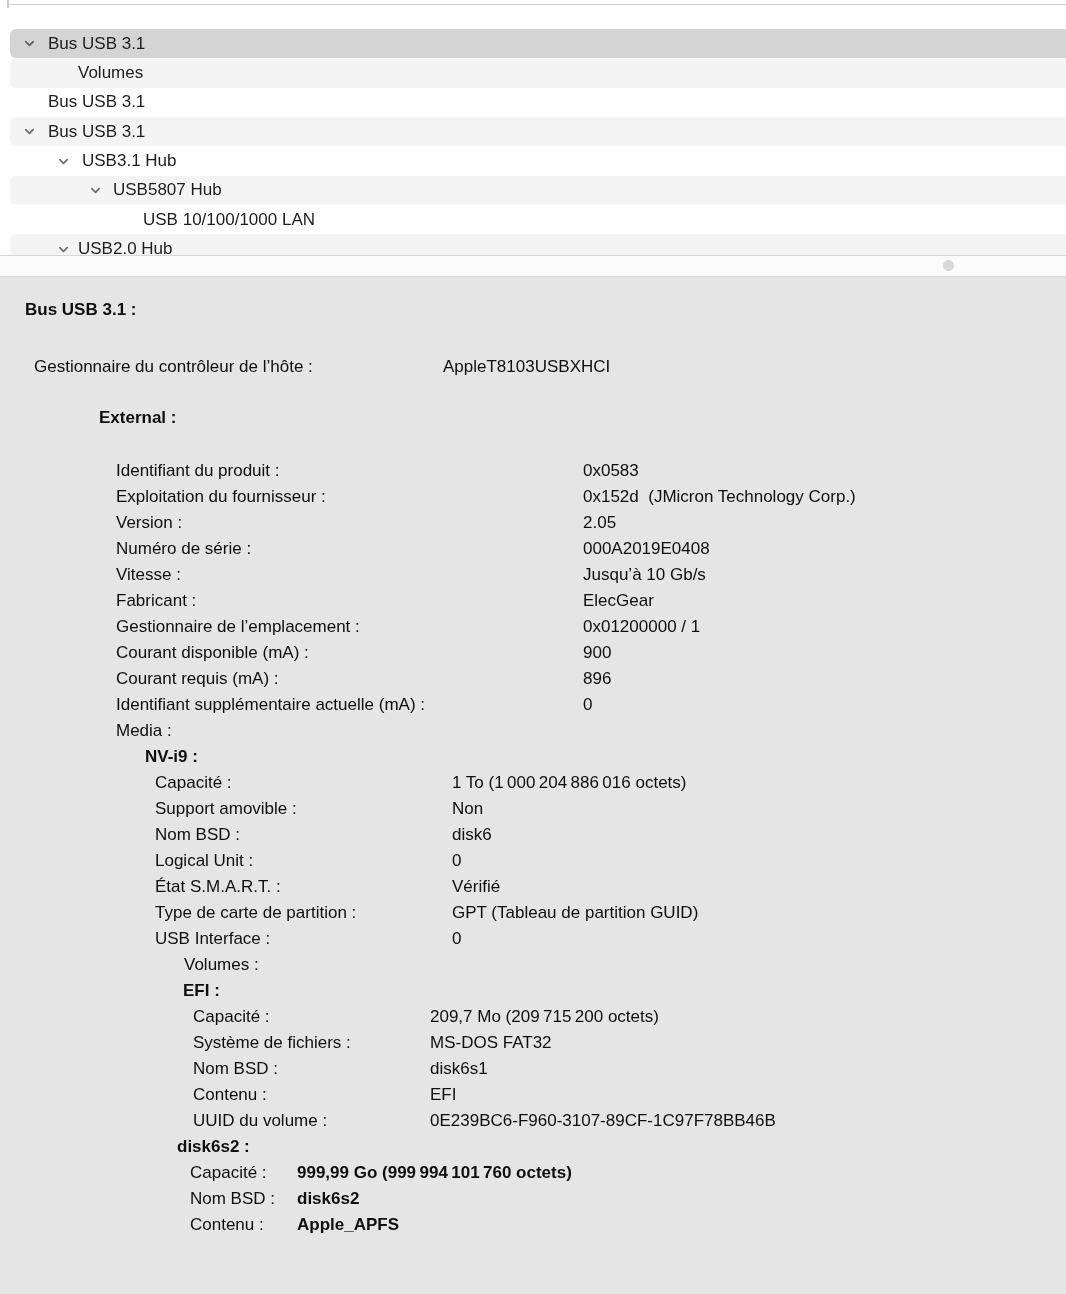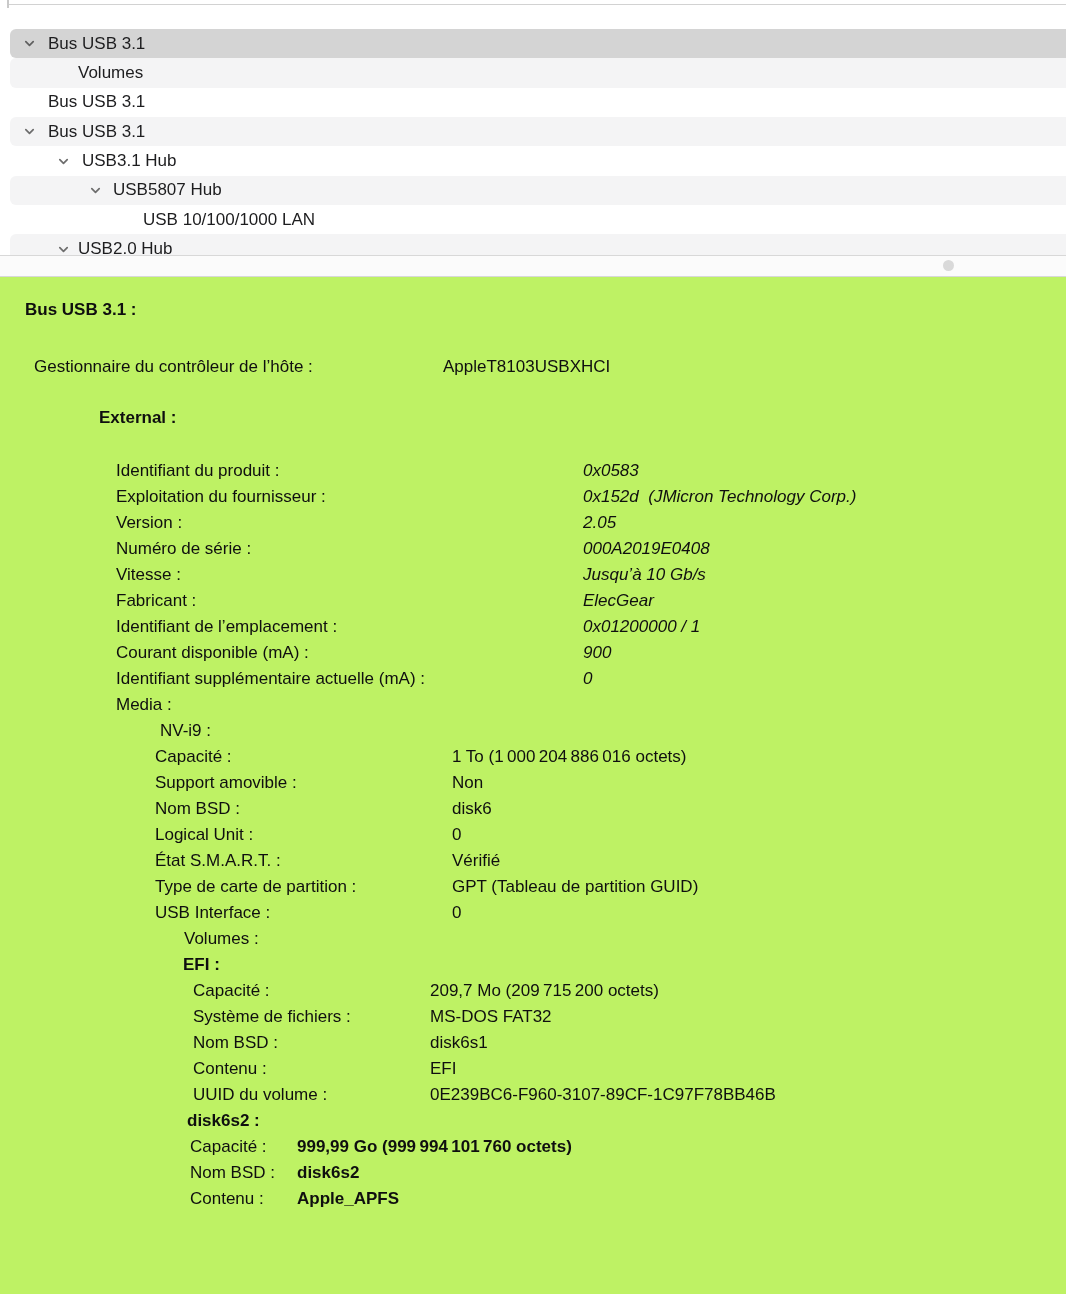--- a/index.html
+++ b/index.html
@@ -22,38 +22,38 @@
   .trow.selected .bg{background:#d4d4d4;}
   .trow.stripe  .bg{background:#f4f4f5;}
   .chev{position:absolute;top:50%;transform:translateY(-50%);width:14px;height:14px;display:inline-flex;align-items:center;justify-content:center;}
   .lab{position:absolute;top:50%;transform:translateY(-50%);font-size:17px;white-space:pre;color:#1d1d1f;}
 
   
   .hstrip{position:relative;height:20px;background:#fbfbfb;border-top:1px solid #d8d8d8;border-bottom:1px solid #d8d8d8;}
   .hdot{position:absolute;left:943px;top:4px;width:11px;height:11px;border-radius:50%;background:#d9d9d9;}
 
   
-  .details{position:relative;height:1017px;background:#bef264;font-size:17px;color:#0f0f0f;}
+  .details{position:relative;height:1017px;background:#e5e5e5;font-size:17px;color:#0f0f0f;}
   .d-title{position:absolute;left:25px;top:20px;line-height:26px;font-weight:700;white-space:pre;}
   .d-host{position:absolute;left:0;top:77px;height:26px;line-height:26px;}
   .d-host .lbl{position:absolute;left:34px;white-space:pre;}
   .d-host .val{position:absolute;left:443px;white-space:pre;}
   .d-exthead{position:absolute;left:99px;top:128px;line-height:26px;font-weight:700;white-space:pre;}
   .kv{position:absolute;top:181px;left:0;right:0;}
   .line{position:relative;height:26px;line-height:26px;}
   .line .lbl{position:absolute;white-space:pre;}
   .line .val{position:absolute;white-space:pre;}
-  .l-ext  .lbl{left:116px;} .l-ext  .val{left:583px;font-style:italic;}
+  .l-ext  .lbl{left:116px;} .l-ext  .val{left:583px;}
   .l-media .lbl{left:116px;}
-  .l-nvhead .lbl{left:160px;font-weight:400;}
+  .l-nvhead .lbl{left:145px;font-weight:700;}
   .l-nv   .lbl{left:155px;} .l-nv   .val{left:452px;}
   .l-vol  .lbl{left:155px;margin-left:29px;}
   .l-efihead .lbl{left:183px;font-weight:700;}
   .l-efi  .lbl{left:193px;} .l-efi  .val{left:430px;}
-  .l-d6head .lbl{left:177px;font-weight:700;margin-left:10px;}
+  .l-d6head .lbl{left:177px;font-weight:700;}
   .l-d6   .lbl{left:190px;} .l-d6   .val{left:297px;font-weight:bold;}
 </style>
 </head>
 <body>
 
 <div class="screen">
 
   <div class="tree">
     <div class="artifact-line"></div>
     <div class="artifact-tick"></div>
@@ -160,26 +160,30 @@
         </div>
       <div class="line l-ext">
           <span class="lbl">Vitesse :</span>
           <span class="val">Jusqu’à 10 Gb/s</span>
         </div>
       <div class="line l-ext">
           <span class="lbl">Fabricant :</span>
           <span class="val">ElecGear</span>
         </div>
       <div class="line l-ext">
-          <span class="lbl">Identifiant de l’emplacement :</span>
+          <span class="lbl">Gestionnaire de l’emplacement :</span>
           <span class="val">0x01200000 / 1</span>
         </div>
       <div class="line l-ext">
           <span class="lbl">Courant disponible (mA) :</span>
           <span class="val">900</span>
+        </div>
+      <div class="line l-ext">
+          <span class="lbl">Courant requis (mA) :</span>
+          <span class="val">896</span>
         </div>
       <div class="line l-ext">
           <span class="lbl">Identifiant supplémentaire actuelle (mA) :</span>
           <span class="val">0</span>
         </div>
 
       <div class="line l-media">
           <span class="lbl">Media :</span>
         </div>
       <div class="line l-nvhead">

